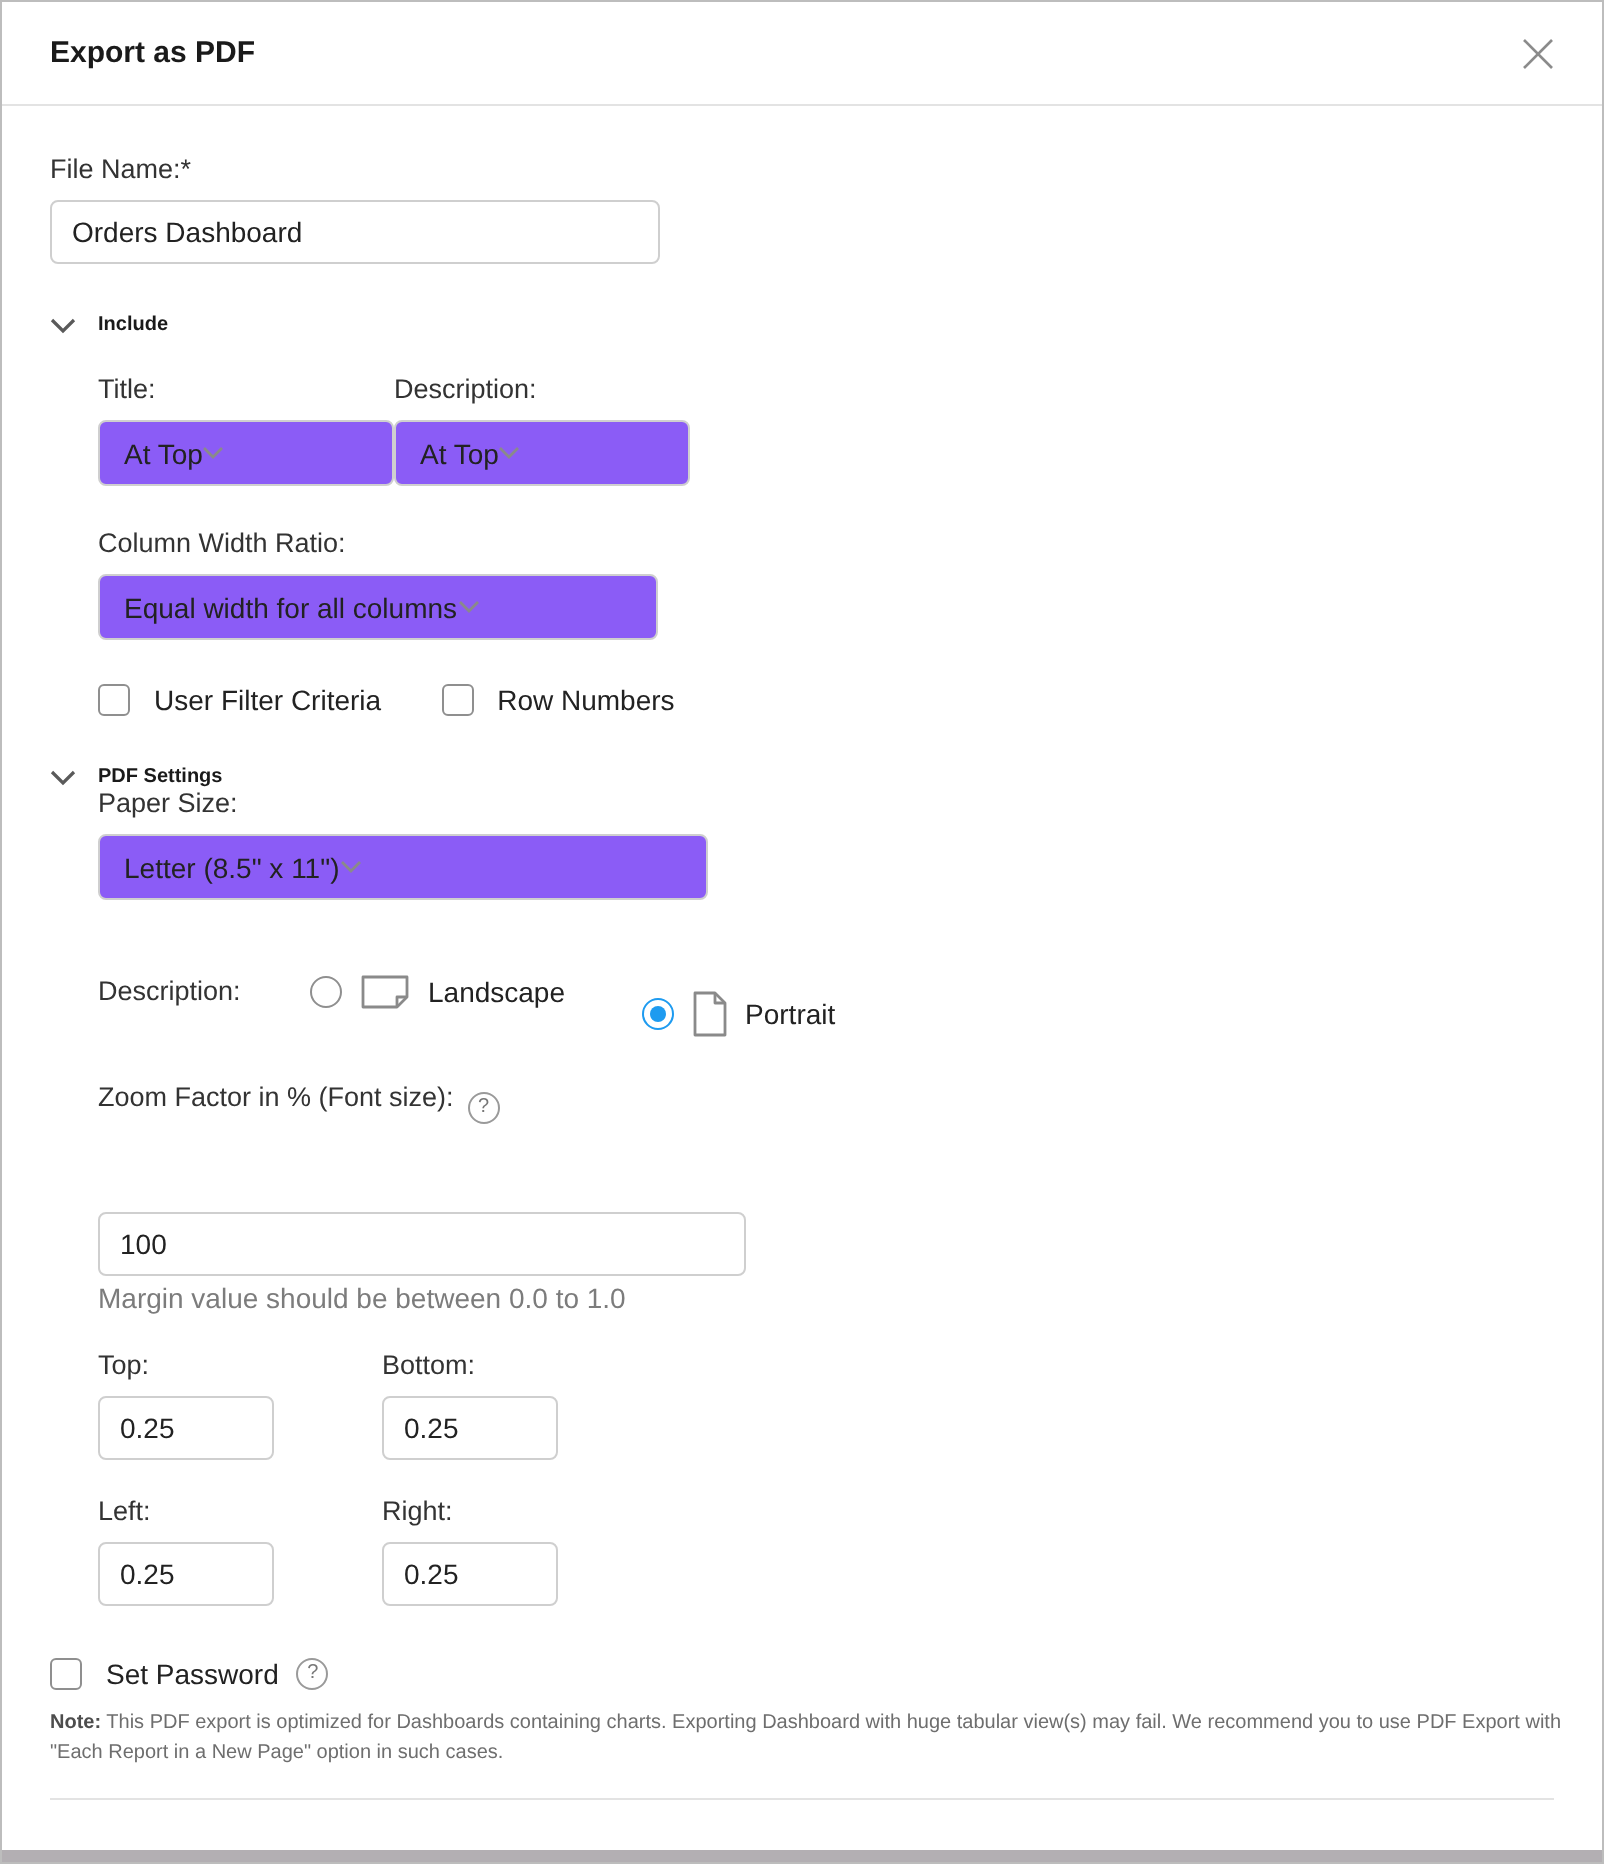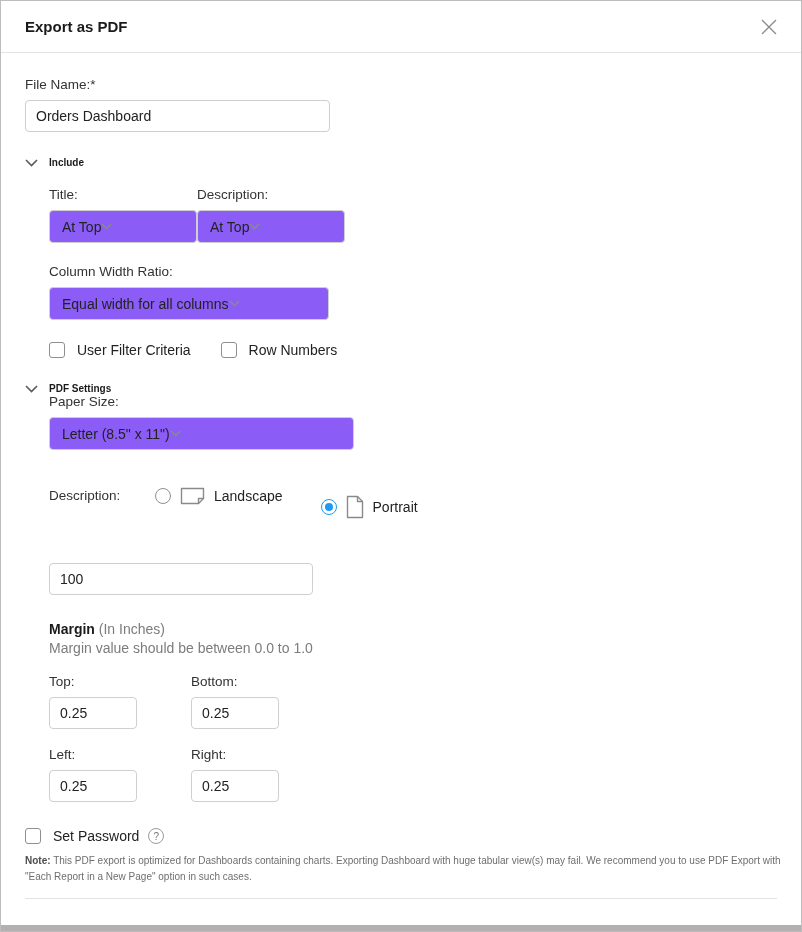--- a/index.html
+++ b/index.html
@@ -28,21 +28,21 @@
   .dlg-body { padding:24px 24px 0 24px; }
 
   .field-label { font-size:13.5px; color:#333; margin-bottom:8px; }
   .text-input {
     height:32px; border:1px solid #cfcfcf; border-radius:4px;
     padding:0 10px; font-size:14px; color:#222;
     font-family:"Liberation Sans", sans-serif;
     background:#fff; outline:none; display:block;
   }
   .w305 { width:305px; }
-  .w308 { width:264px;margin-top:44px; }
+  .w308 { width:324px;margin-top:44px; }
   .w248 { width:280px; }
   .w148 { width:148px; }
   .w107 { width:88px; }
 
   .section-header {
     display:flex; align-items:center; gap:11px;
     margin-top:25px; cursor:pointer;
   }
   .section-title { font-size:10px; font-weight:bold; color:#1a1a1a; }
   .section-content { margin-left:24px; }
@@ -217,27 +217,26 @@
             <svg width="18" height="24" viewBox="0 0 18 24">
               <path d="M1.5,1.5 H11.5 L16.5,6.5 V22.5 H1.5 Z" fill="#fff" stroke="#8a8a8a" stroke-width="1.4" stroke-linejoin="round"></path>
               <path d="M11.5,1.5 V6.5 H16.5" fill="none" stroke="#8a8a8a" stroke-width="1.4" stroke-linejoin="round"></path>
             </svg>
           </span>
           <span class="radio-label">Portrait</span>
         </div>
       </div>
 
       <div style="margin-top:22px;">
+        <div class="field-label">
+          <span>Zoom Factor in % (Font size):</span><span class="help-icon">?</span>
+        </div>
         <input class="text-input w308" type="text" value="100" style="">
       </div>
 
-      <div class="margin-heading">
-        <b>Margin</b>
-        <span class="unit"> <span>(In Inches)</span></span>
-      </div>
       <div class="margin-hint">Margin value should be between 0.0 to 1.0</div>
 
       <div class="margin-grid-row">
         <div class="margin-cell">
           <div class="field-label">Top:</div>
           <input class="text-input w107" type="text" value="0.25" style="">
         </div>
         <div class="margin-cell">
           <div class="field-label">Bottom:</div>
           <input class="text-input w107" type="text" value="0.25" style="">

